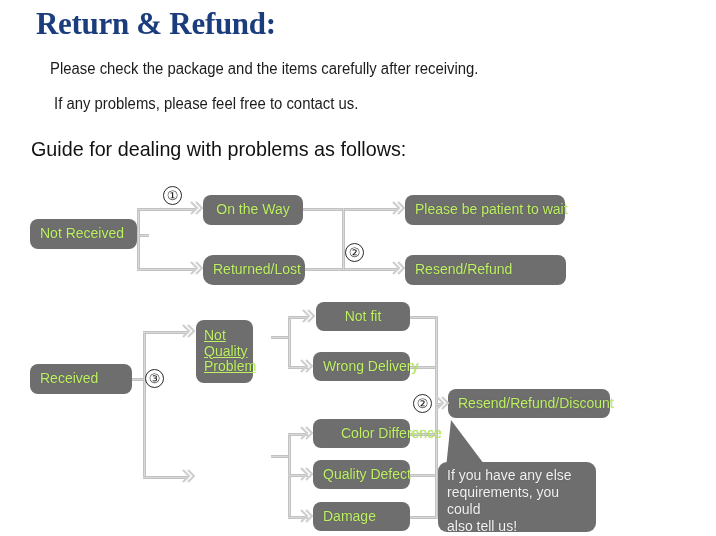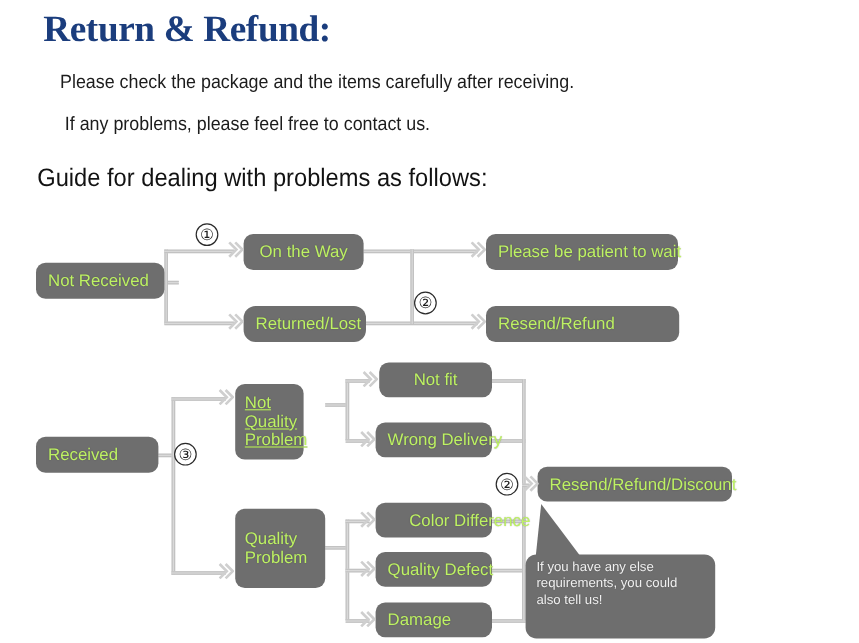--- a/index.html
+++ b/index.html
@@ -114,21 +114,21 @@
   .bubble {
     position: absolute;
     left: 438px;
     top: 462px;
     width: 158px;
     height: 70px;
     background: #6e6e6e;
     border-radius: 9px;
     color: #f2f2f2;
     font-family: "Liberation Sans", sans-serif;
-    font-size: 11px;
+    font-size: 14px;
     line-height: 1.22;
     padding: 5px 9px;
     box-sizing: border-box;
     text-shadow: 0 0 1px rgba(0,0,0,.35);
   }
   .bubble-tail {
     position: absolute;
     left: 440px;
     top: 414px;
     width: 70px;
@@ -220,21 +220,20 @@
   <div class="line-h" style="left:410px; top:433px; width:28px;"></div>
   <div class="line-h" style="left:410px; top:474px; width:28px;"></div>
   <div class="line-h" style="left:410px; top:516px; width:28px;"></div>
   <div class="line-v" style="left:435px; top:316px; height:201px;"></div>
   <div class="line-h" style="left:435px; top:403px; width:6px;"></div>
 
   <div class="node" style="left:30px; top:364px; width:102px; height:30px;">Received</div>
 
   <div class="node multiline" style="left:196px; top:320px; width:57px; height:63px; padding:0 8px;text-decoration:underline;">Not Quality Problem</div>
 
-  <div class="node multiline" style="left:196px; top:424px; width:75px; height:66px; padding:0 8px;">Quality Problem</div>
 
   <div class="node center" style="left:316px; top:302px; width:94px; height:29px;">Not fit</div>
 
   <div class="node" style="left:313px; top:352px; width:97px; height:29px;">Wrong Delivery</div>
 
   <div class="node" style="left:313px; top:419px; width:97px; height:29px;padding-left:28px;">Color Difference</div>
 
   <div class="node" style="left:313px; top:460px; width:97px; height:29px;">Quality Defect</div>
 
   <div class="node" style="left:313px; top:502px; width:97px; height:29px;">Damage</div>

